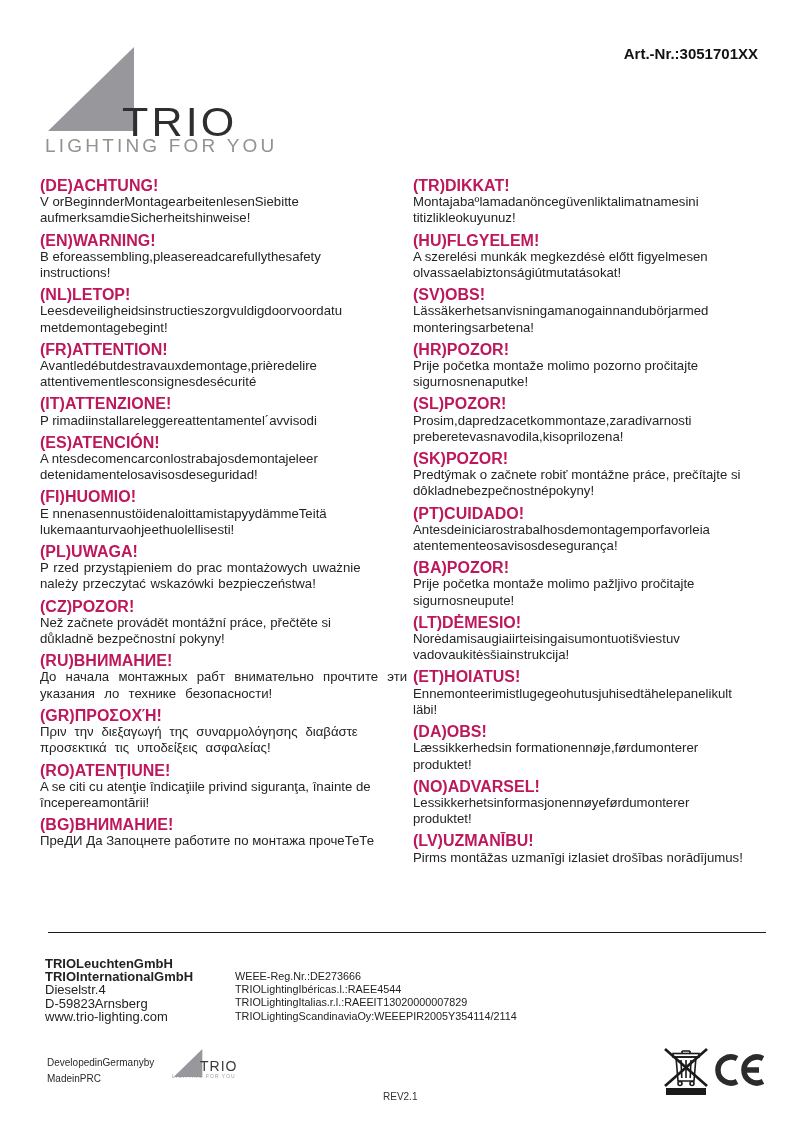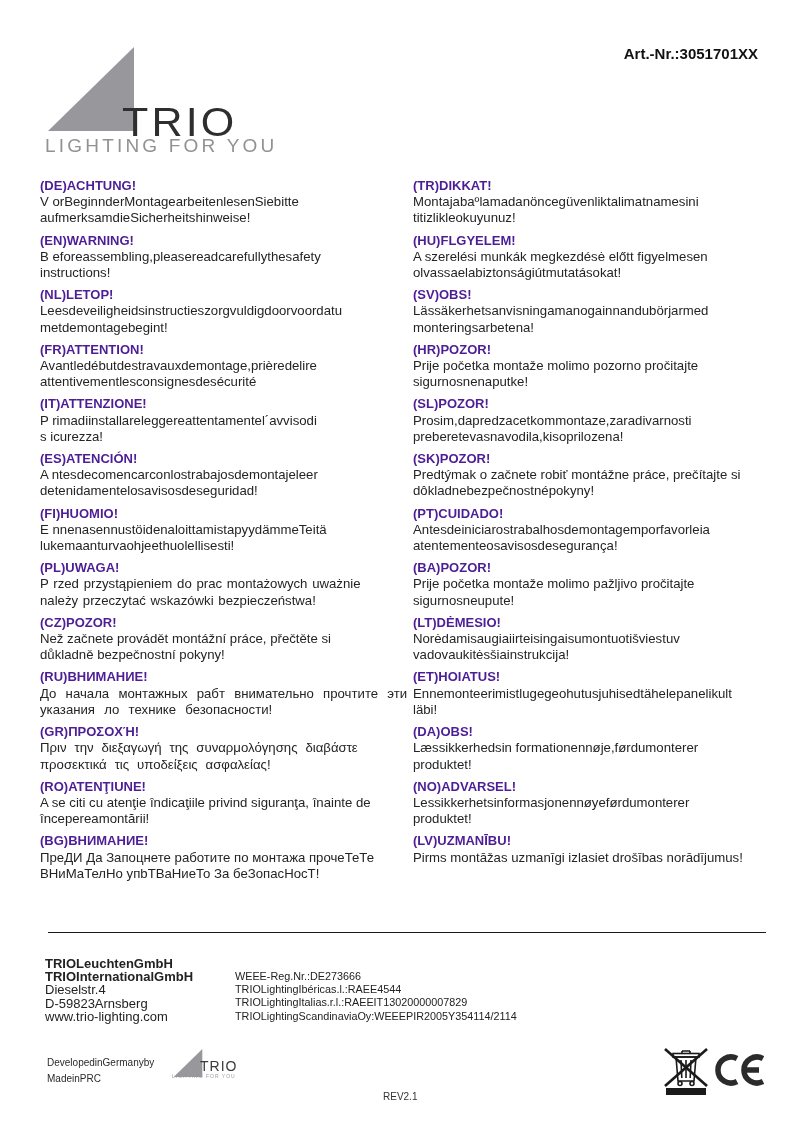--- a/index.html
+++ b/index.html
@@ -11,21 +11,21 @@
   
   .artnr{position:absolute;top:45px;right:44px;font-size:15px;font-weight:bold;color:#111;}
   .logo{position:absolute;left:48px;top:47px;width:220px;height:110px;}
   .logo svg.tri{position:absolute;left:0;top:0;}
   .logo .brand{position:absolute;left:74px;top:52px;font-size:41px;font-weight:400;letter-spacing:3px;color:#2e2e2e;transform:scale(1.05,1.0);transform-origin:left top;}
   .logo .tagline{position:absolute;left:-3px;top:88px;font-size:19px;letter-spacing:3.2px;color:#929292;white-space:nowrap;}
   
   .warnings{position:absolute;left:40px;top:178px;width:760px;display:grid;grid-template-columns:373px 387px;}
   .col{min-width:0;}
   .block{margin-bottom:6px;}
-  .w-head{font-size:13px;line-height:16.2px;font-weight:bold;color:#4c1d95;white-space:nowrap;}
+  .w-head{font-size:16px;line-height:16.2px;font-weight:bold;color:#be185d;white-space:nowrap;}
   .w-line{font-size:13.2px;line-height:16.2px;color:#242424;white-space:nowrap;}
   .block[data-lang="RU"] .w-line{word-spacing:0.42em;}
   .block[data-lang="GR"] .w-line{word-spacing:0.32em;}
   .block[data-lang="PL"] .w-line{word-spacing:0.08em;}
   
   .rule{position:absolute;left:48px;top:924px;width:718px;height:0;border:none;border-top:1.6px solid #1a1a1a;}
   .company{position:absolute;left:45px;top:957px;font-size:13px;line-height:13.2px;color:#222;}
   .company .b{font-weight:bold;}
   .weee{position:absolute;left:235px;top:970px;font-size:10.8px;line-height:13.2px;color:#222;}
   .origin{position:absolute;left:47px;top:1055px;font-size:10px;line-height:15.5px;color:#2a2a2a;}
@@ -70,21 +70,20 @@
           <div class="w-line">metdemontagebegint!</div>
         </div>
         <div class="block" data-lang="FR">
           <div class="w-head">(FR)ATTENTION!</div>
           <div class="w-line">Avantledébutdestravauxdemontage,prièredelire</div>
           <div class="w-line">attentivementlesconsignesdesécurité</div>
         </div>
         <div class="block" data-lang="IT">
           <div class="w-head">(IT)ATTENZIONE!</div>
           <div class="w-line">P rimadiinstallareleggereattentamentel´avvisodi</div>
-          <div class="w-line">s icurezza!</div>
         </div>
         <div class="block" data-lang="ES">
           <div class="w-head">(ES)ATENCIÓN!</div>
           <div class="w-line">A ntesdecomencarconlostrabajosdemontajeleer</div>
           <div class="w-line">detenidamentelosavisosdeseguridad!</div>
         </div>
         <div class="block" data-lang="FI">
           <div class="w-head">(FI)HUOMIO!</div>
           <div class="w-line">E nnenasennustöidenaloittamistapyydämmeTeitä</div>
           <div class="w-line">lukemaanturvaohjeethuolellisesti!</div>
@@ -110,21 +109,20 @@
           <div class="w-line">προσεκτικά τις υποδείξεις ασφαλείας!</div>
         </div>
         <div class="block" data-lang="RO">
           <div class="w-head">(RO)ATENŢIUNE!</div>
           <div class="w-line">A se citi cu atenţie îndicaţiile privind siguranţa, înainte de</div>
           <div class="w-line">începereamontării!</div>
         </div>
         <div class="block" data-lang="BG">
           <div class="w-head">(BG)ВНИМАНИЕ!</div>
           <div class="w-line">ПреДИ Да Запоцнете работите по монтажа прочеТеТе</div>
-          <div class="w-line">ВНиМаТелНо упbТВаНиеТо За беЗопасНосТ!</div>
         </div>
       </div>
     <div class="col" id="col-right">
         <div class="block" data-lang="TR">
           <div class="w-head">(TR)DIKKAT!</div>
           <div class="w-line">Montajabaºlamadanöncegüvenliktalimatnamesini</div>
           <div class="w-line">titizlikleokuyunuz!</div>
         </div>
         <div class="block" data-lang="HU">
           <div class="w-head">(HU)FLGYELEM!</div>

